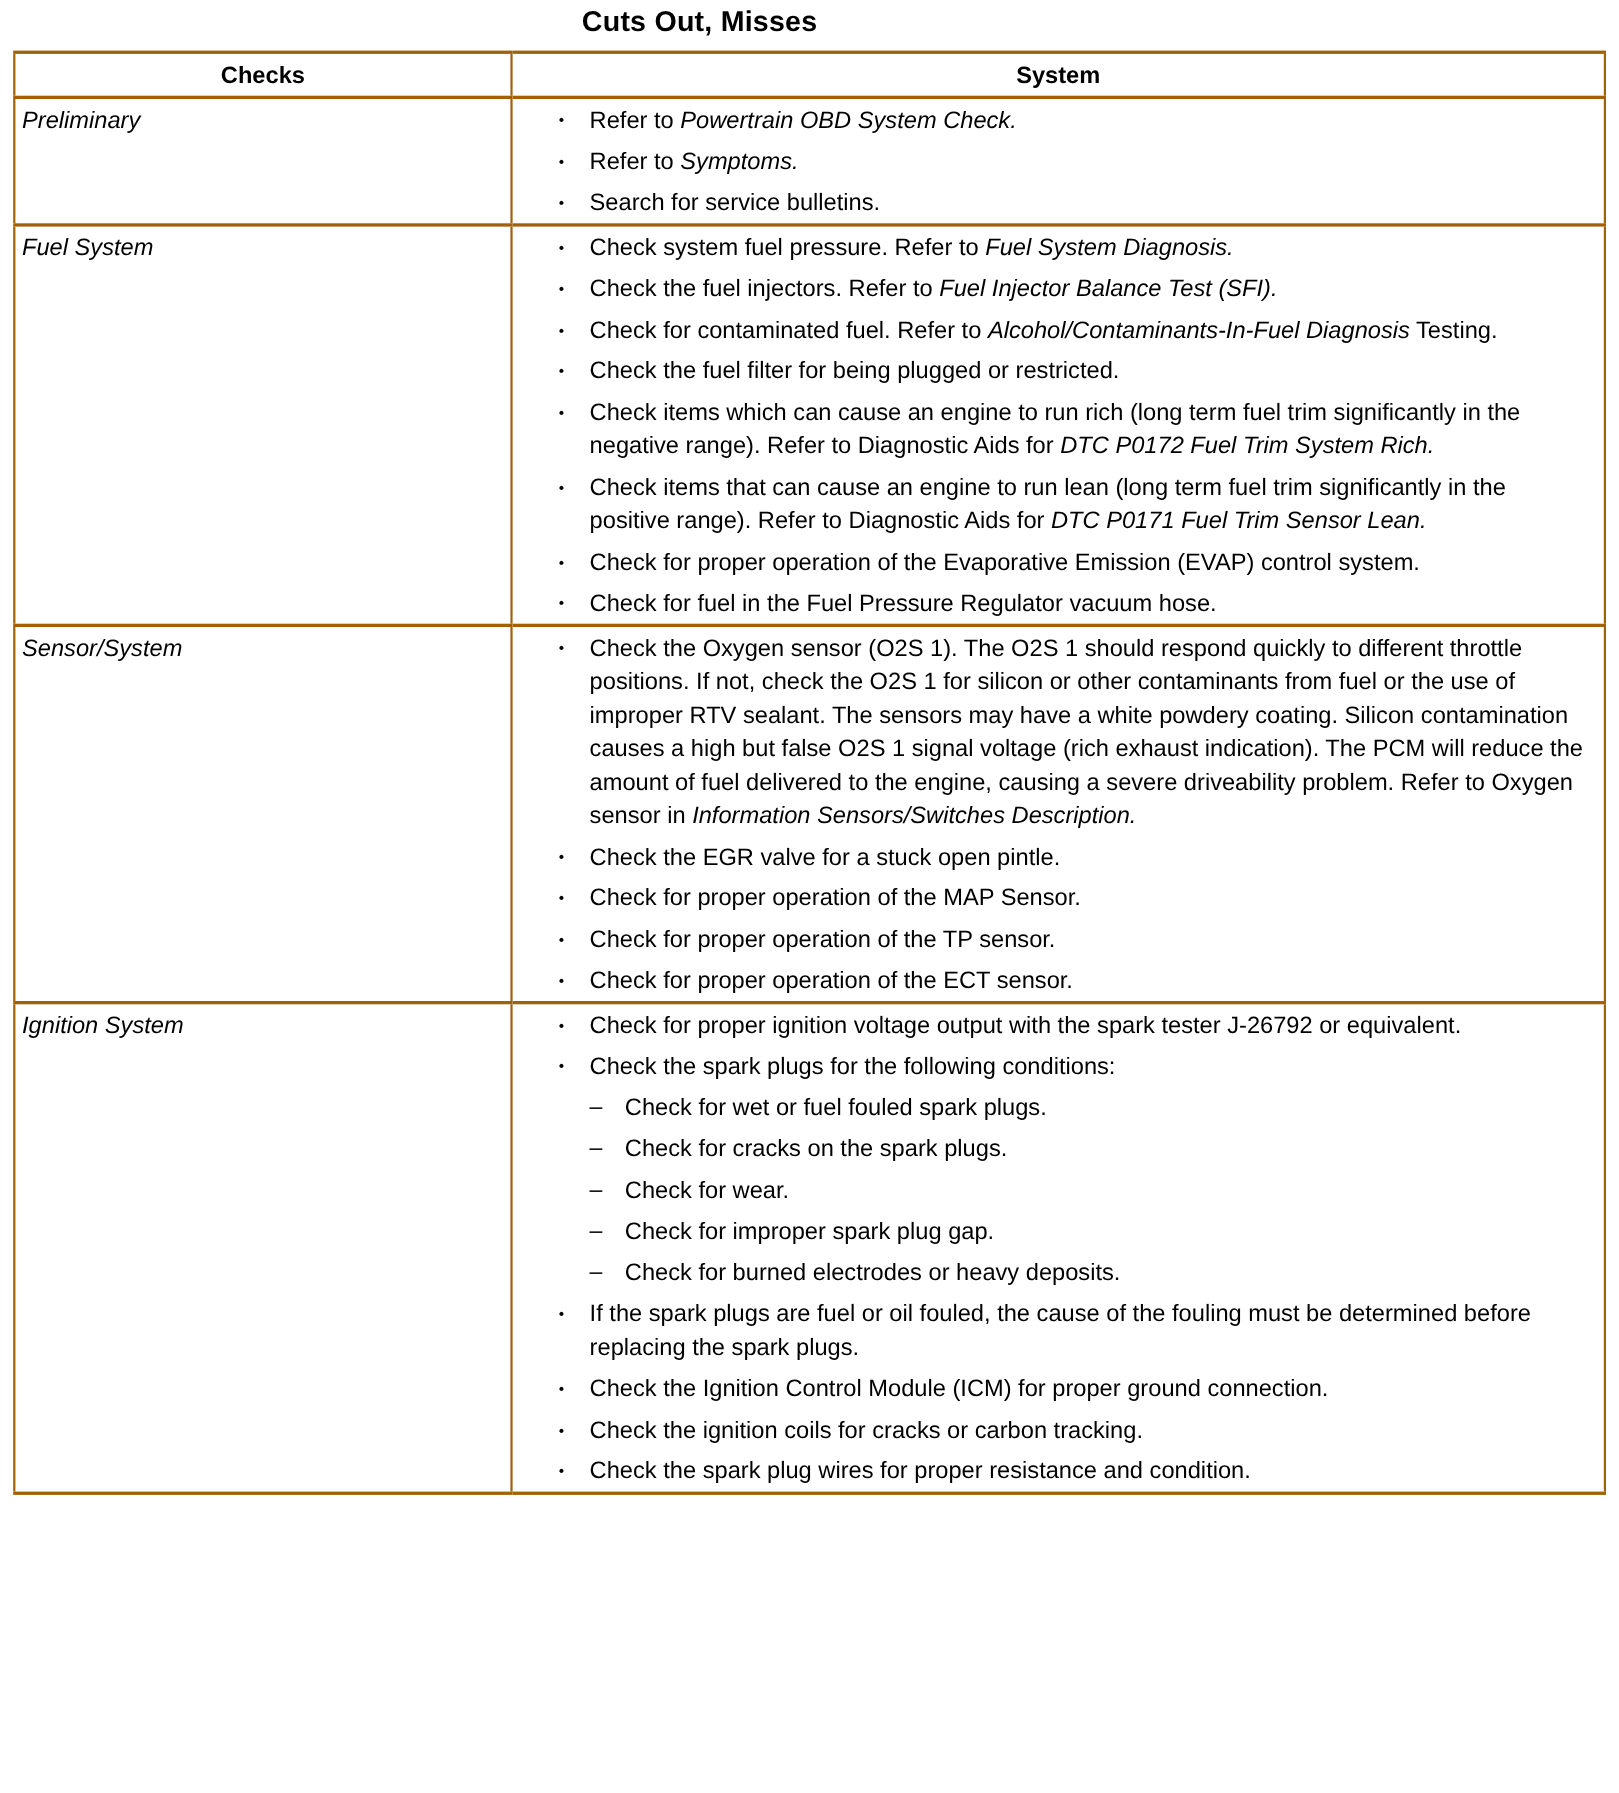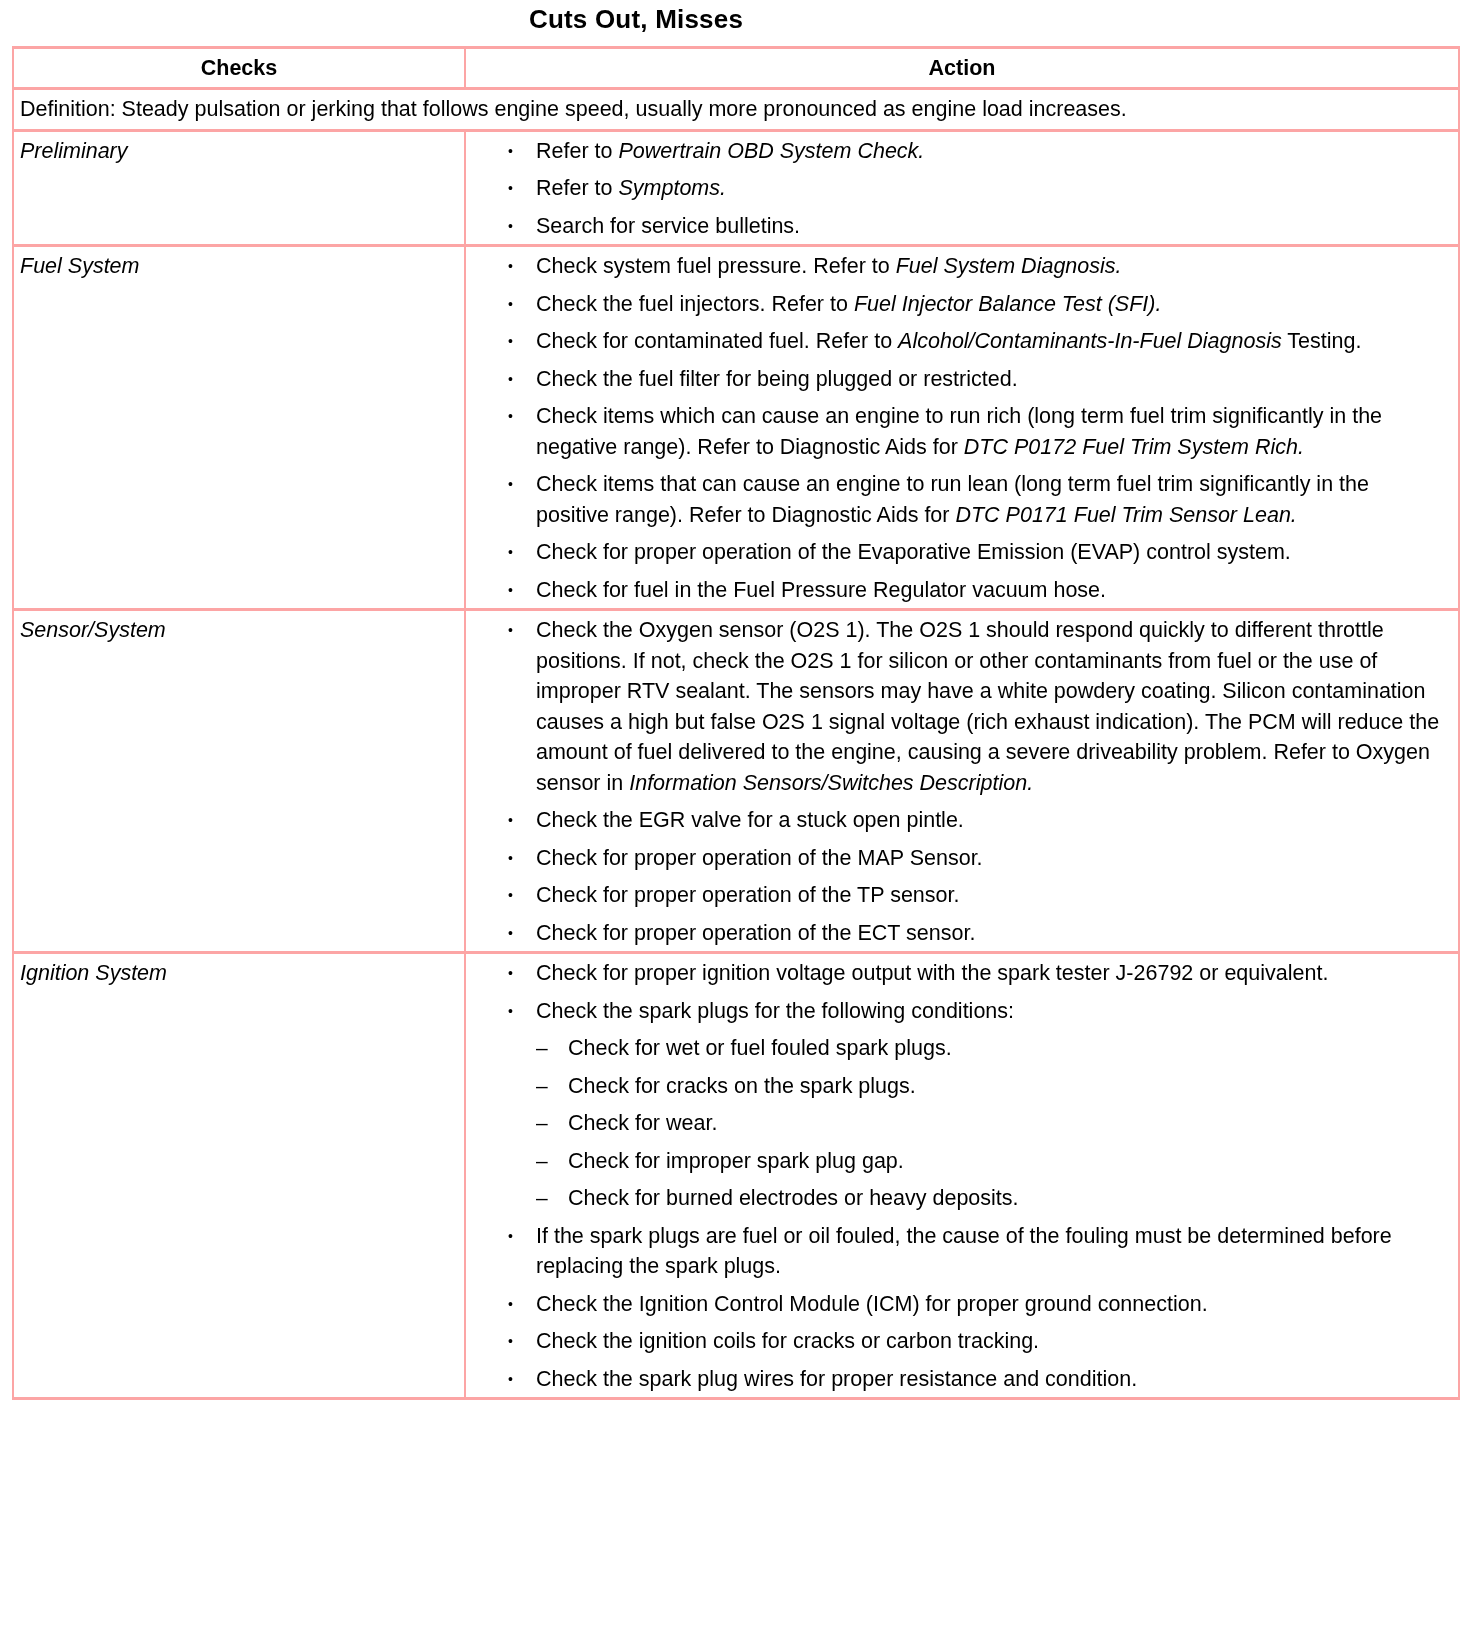--- a/index.html
+++ b/index.html
@@ -32,21 +32,21 @@
       left: 12px;
       width: 1446px;
       border-collapse: collapse;
       table-layout: fixed;
       font-size: 21.5px;
       line-height: 30.5px;
     }
     table.checks col.c1 { width: 452px; }
     table.checks col.c2 { width: 994px; }
     table.checks th, table.checks td {
-      border: 2px solid #fca5a5;
+      border: 2px solid #a16207;
       vertical-align: top;
       padding: 0;
     }
     table.checks thead th {
       height: 38px;
       font-weight: bold;
       font-size: 21.5px;
       text-align: center;
       vertical-align: middle;
       border-top-width: 3px;
@@ -100,27 +100,24 @@
 <div class="doc-title">Cuts Out, Misses</div>
 
 <table class="checks">
   <colgroup>
       <col class="c1">
       <col class="c2">
     </colgroup>
   <thead>
     <tr>
       <th>Checks</th>
-      <th>Action</th>
+      <th>System</th>
     </tr>
   </thead>
   <tbody id="table-body">
-    <tr>
-      <td class="def" colspan="2">Definition: Steady pulsation or jerking that follows engine speed, usually more pronounced as engine load increases.</td>
-    </tr>
   <tr class="sect">
         <td class="check-name">Preliminary</td>
         <td class="actions">
           <ul class="action-list">
             <li><span class="bullet">•</span><span>Refer to </span><em>Powertrain OBD System Check.</em></li>
             <li><span class="bullet">•</span><span>Refer to </span><em>Symptoms.</em></li>
             <li><span class="bullet">•</span><span>Search for service bulletins.</span></li>
           </ul>
         </td>
       </tr>

